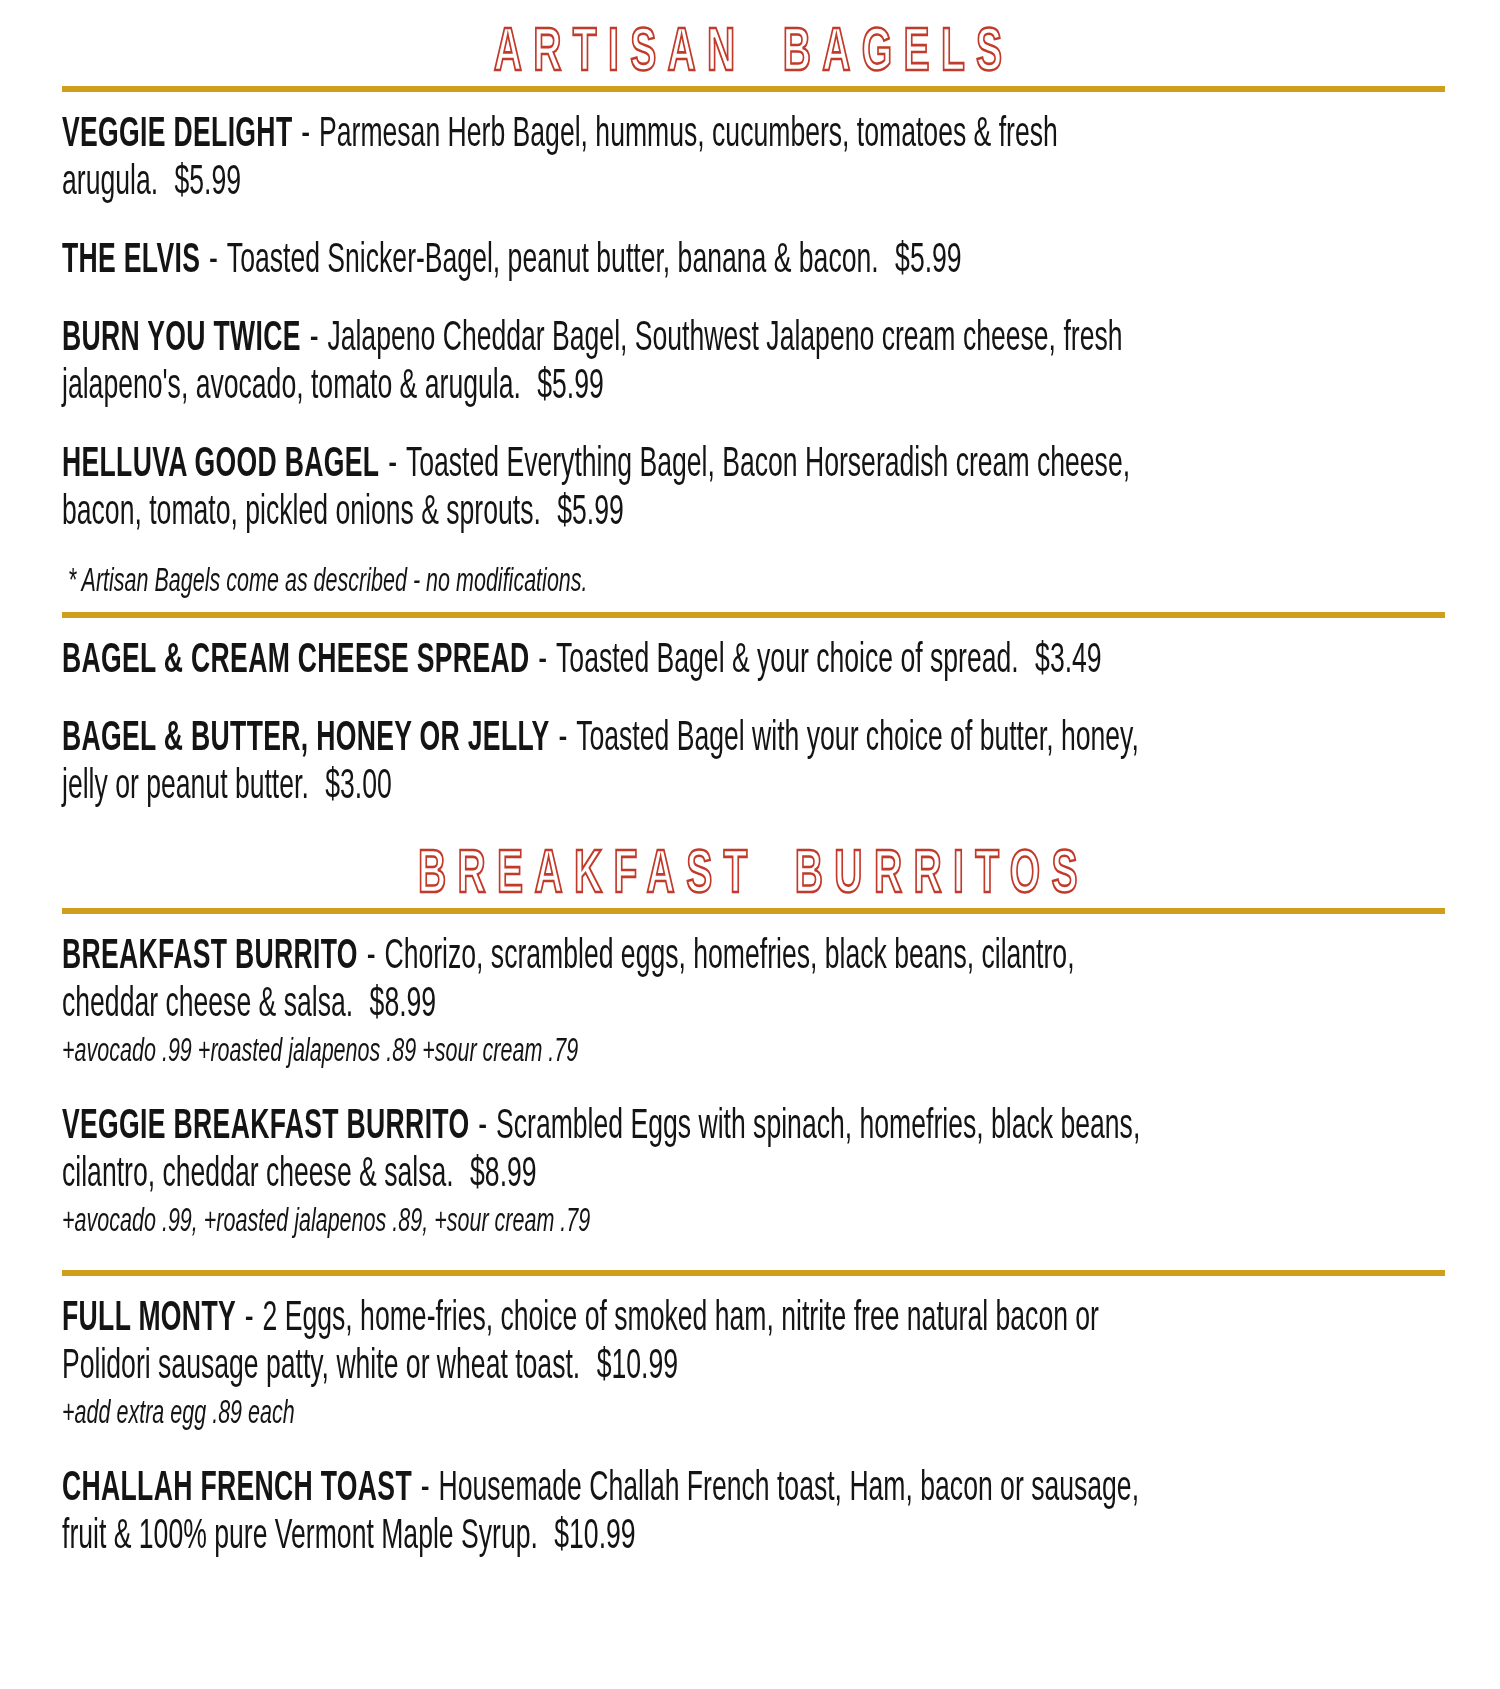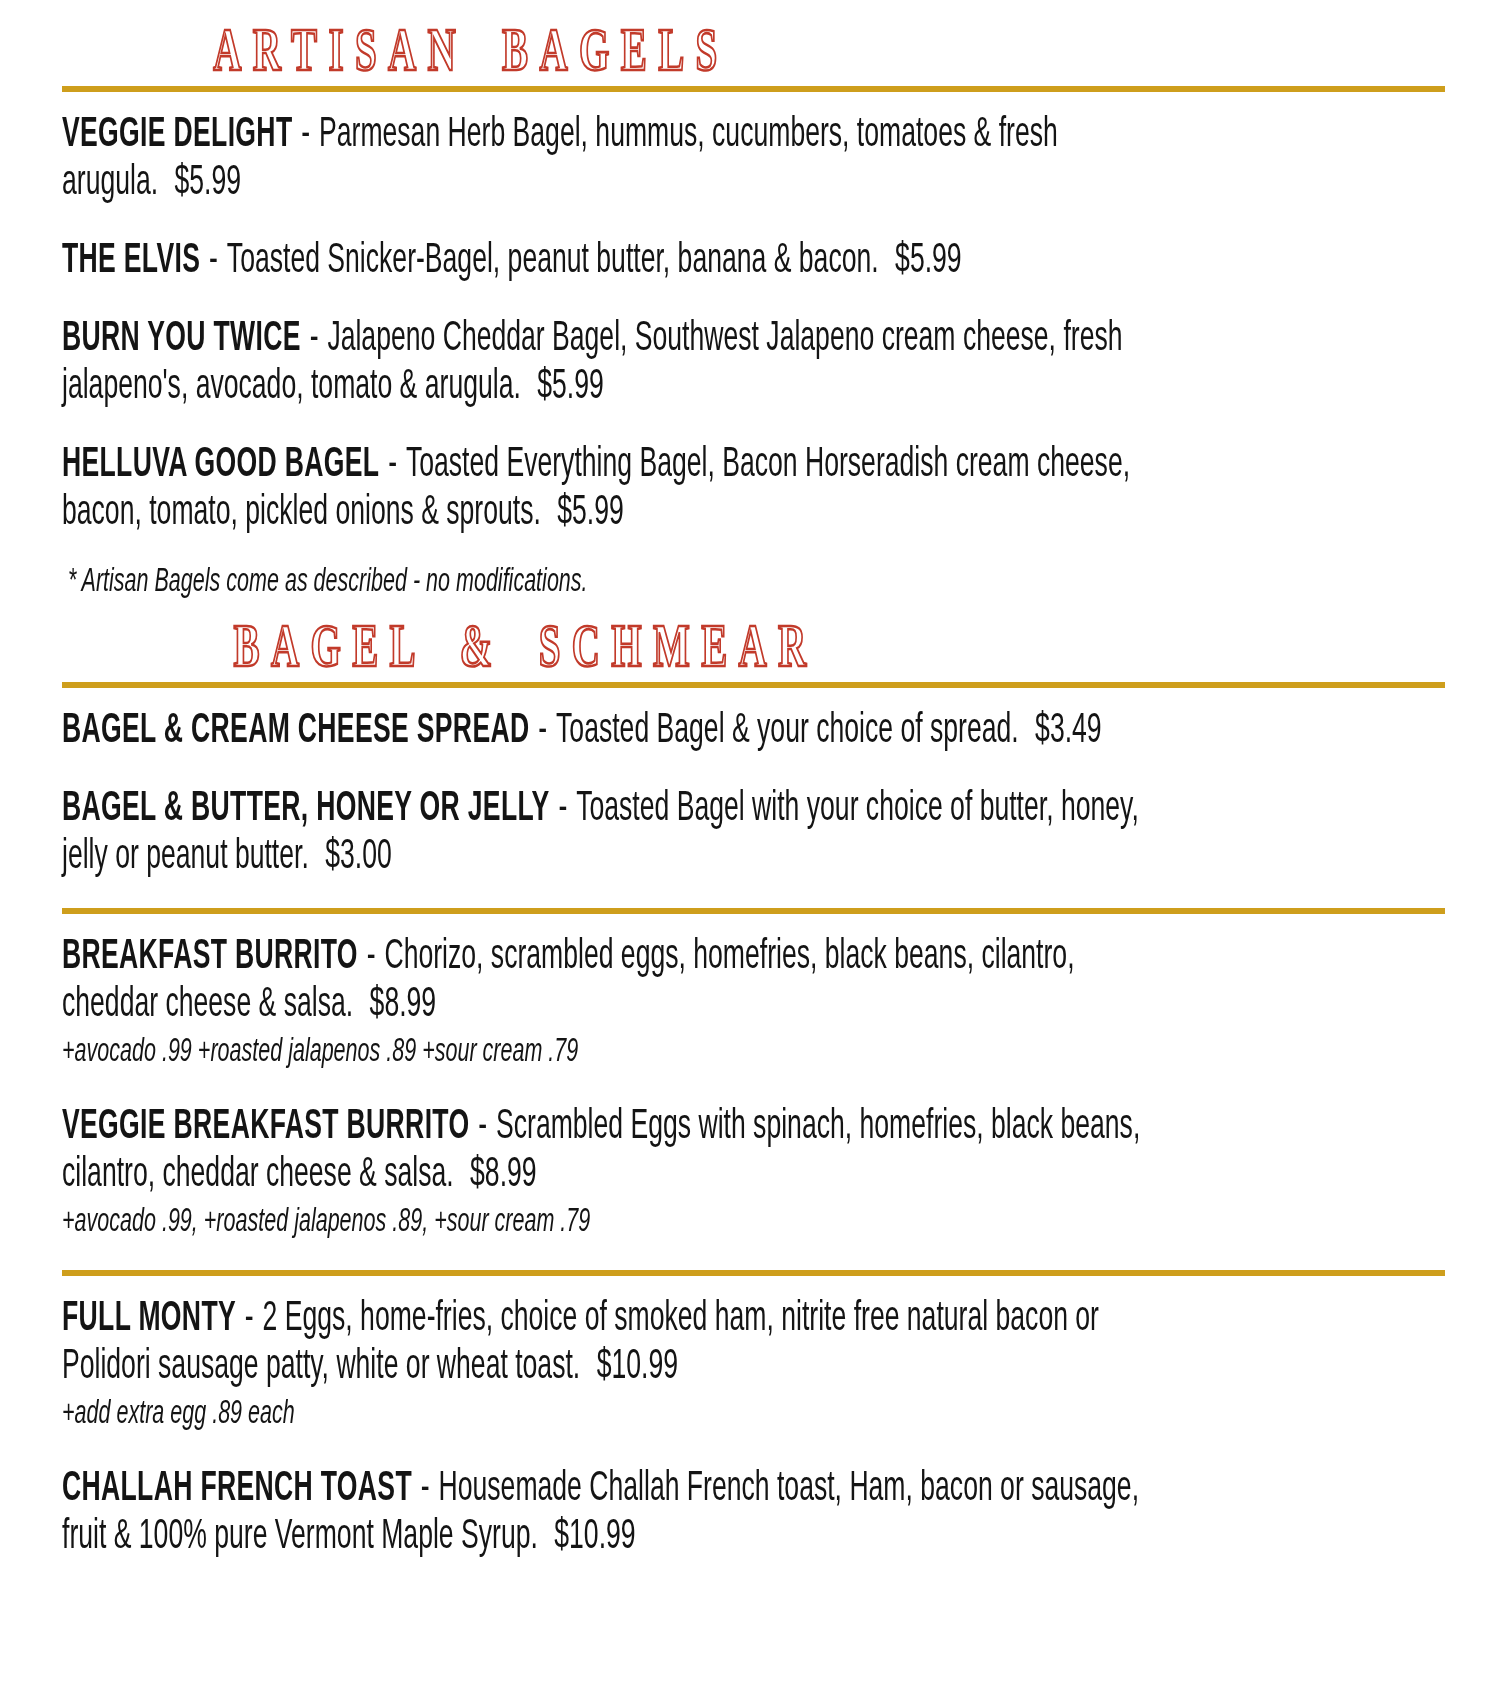--- a/index.html
+++ b/index.html
@@ -11,21 +11,21 @@
   html,body{margin:0;padding:0;}
   body{
     width:1500px;height:1689px;overflow:hidden;background:#fff;
     font-family:"Liberation Sans",sans-serif;color:var(--ink);
   }
   .menu{padding:16px 55px 0 62px;}
 
   
   .cx{width:158%;transform:scaleX(0.633);transform-origin:0 0;}
 
-  .section-head{margin:12px 0 4px;font-family:Liberation Serif, serif;}
+  .section-head{text-align:center;margin:12px 0 4px;}
   .section-head.first{margin-top:0;}
   .section-title{
     display:inline-block;white-space:nowrap;
     font-size:62px;line-height:66px;font-weight:bold;
     letter-spacing:18px;word-spacing:22px;
     transform:scaleX(0.63);
     color:var(--red);
     -webkit-text-fill-color:#ffffff;
     -webkit-text-stroke:2.6px var(--red);
   }
@@ -66,36 +66,36 @@
 
     <div class="item cx">
       <span class="item-name">HELLUVA GOOD BAGEL</span><span class="sep">-</span><span class="item-desc">Toasted Everything Bagel, Bacon Horseradish cream cheese,
 bacon, tomato, pickled onions &amp; sprouts.</span><span class="item-price">$5.99</span>
     </div>
 
     <div class="footnote cx">* Artisan Bagels come as described - no modifications.</div>
   </div>
 
   <div class="section">
-    <div class="section-head">
-      <span class="section-title">BAGEL &amp; SCHMEAR</span>
-    </div>
     <div class="rule"></div>
 
     <div class="item cx">
       <span class="item-name">BAGEL &amp; CREAM CHEESE SPREAD</span><span class="sep">-</span><span class="item-desc">Toasted Bagel &amp; your choice of spread.</span><span class="item-price">$3.49</span>
     </div>
 
     <div class="item cx">
       <span class="item-name">BAGEL &amp; BUTTER, HONEY OR JELLY</span><span class="sep">-</span><span class="item-desc">Toasted Bagel with your choice of butter, honey,
 jelly or peanut butter.</span><span class="item-price">$3.00</span>
     </div>
   </div>
 
   <div class="section">
+    <div class="section-head">
+      <span class="section-title">BREAKFAST BURRITOS</span>
+    </div>
     <div class="rule"></div>
 
     <div class="item cx">
       <span class="item-name">BREAKFAST BURRITO</span><span class="sep">-</span><span class="item-desc">Chorizo, scrambled eggs, homefries, black beans, cilantro,
 cheddar cheese &amp; salsa.</span><span class="item-price">$8.99</span>
       <div class="addons">+avocado .99 +roasted jalapenos .89 +sour cream .79</div>
     </div>
 
     <div class="item cx">
       <span class="item-name">VEGGIE BREAKFAST BURRITO</span><span class="sep">-</span><span class="item-desc">Scrambled Eggs with spinach, homefries, black beans,

